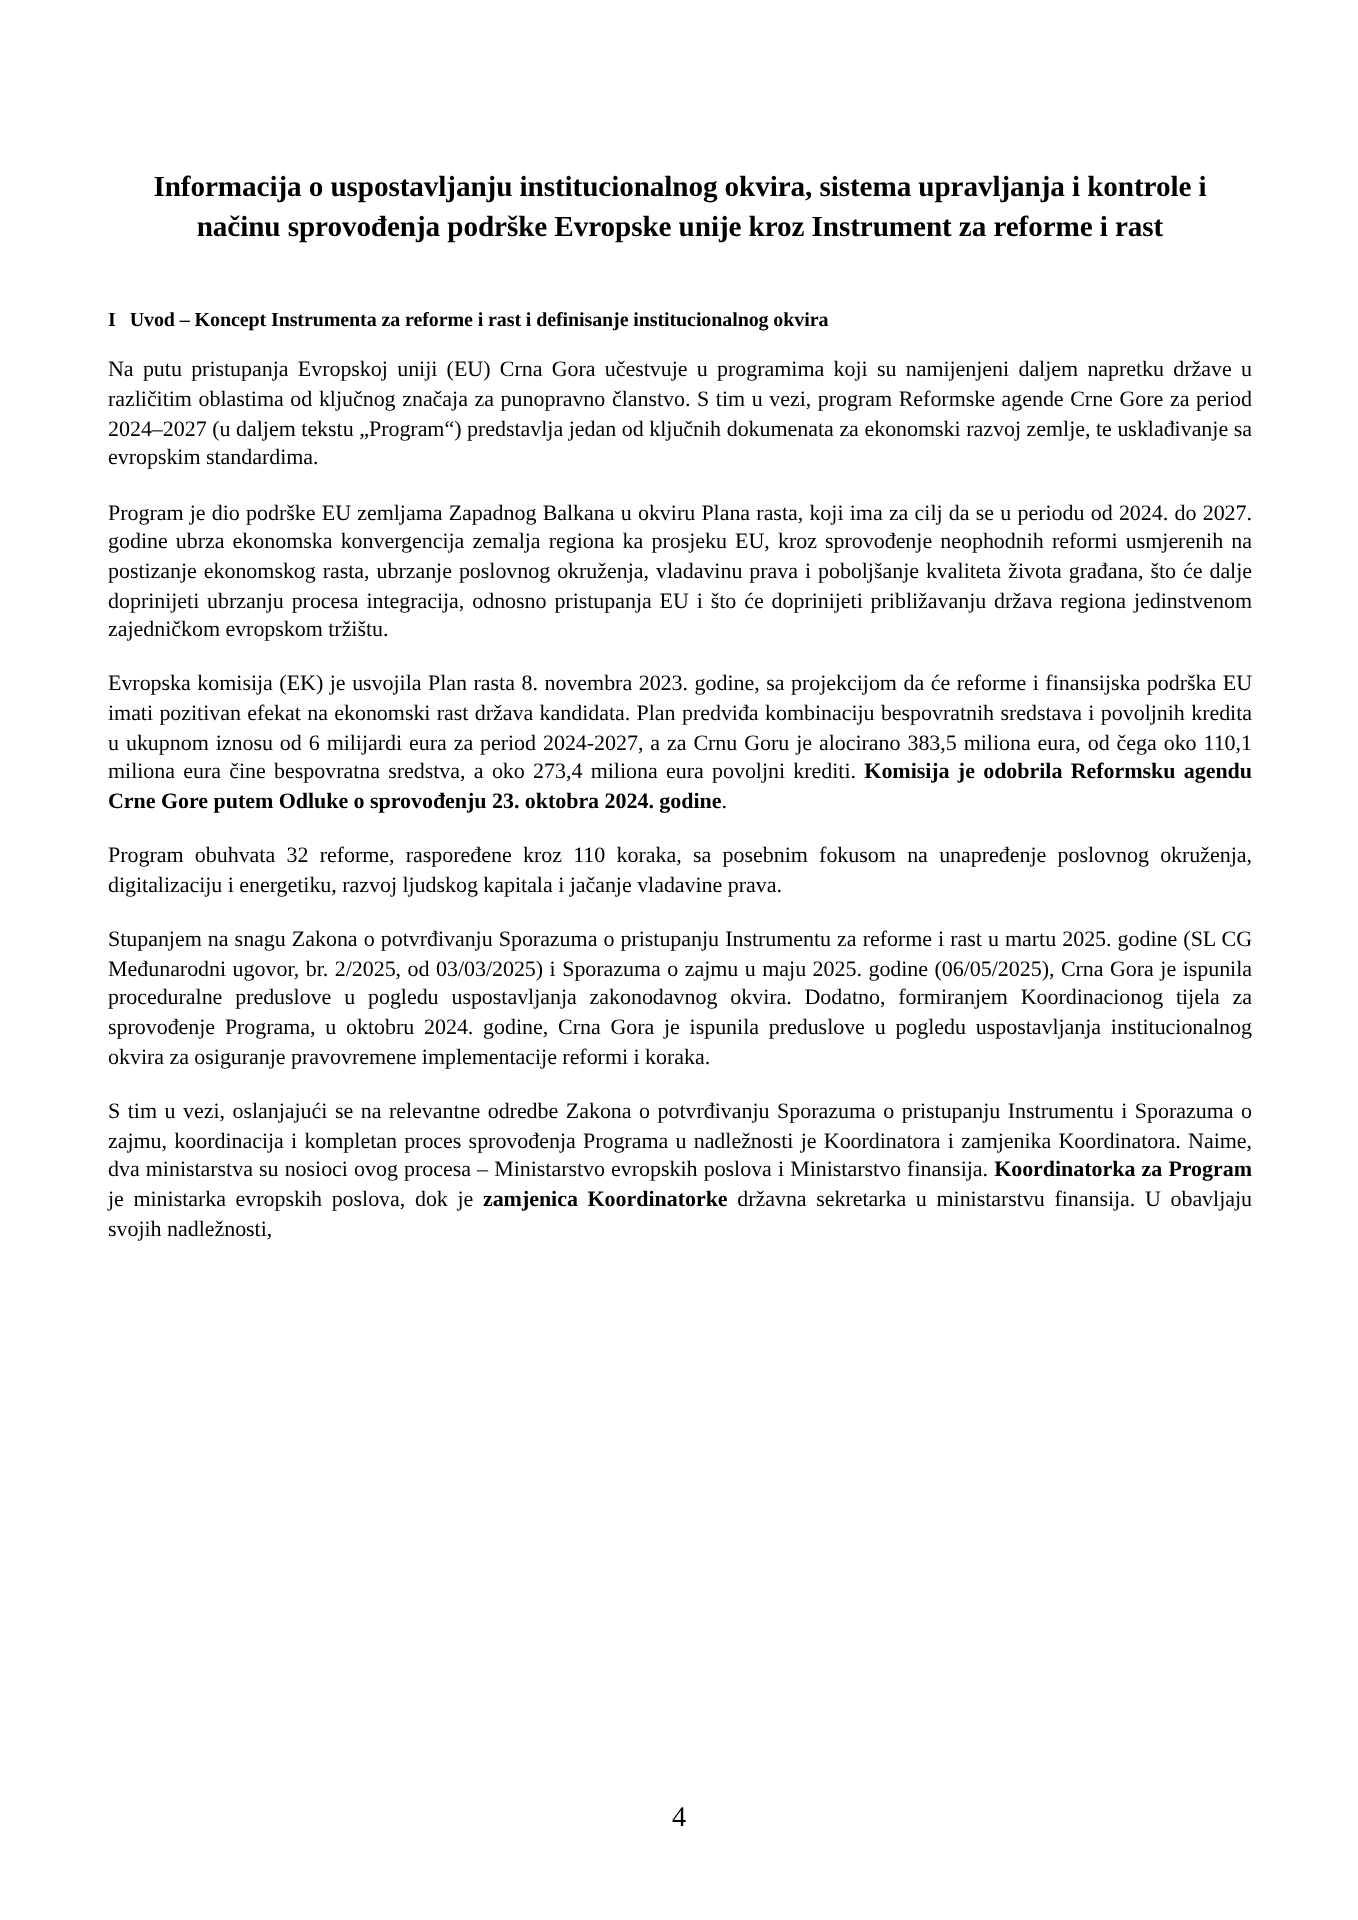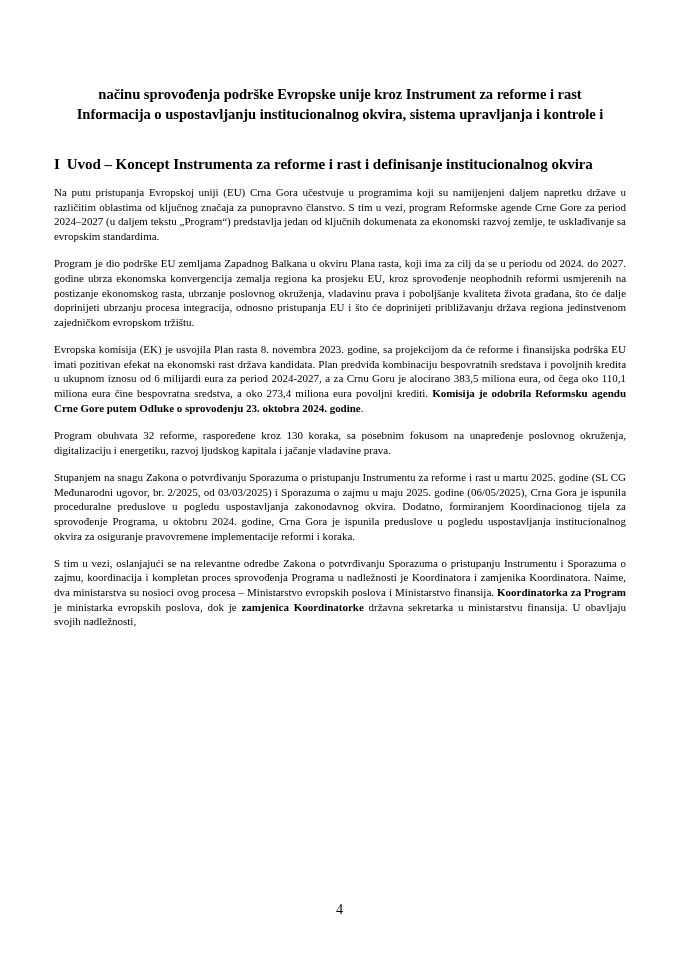--- a/index.html
+++ b/index.html
@@ -34,21 +34,21 @@
     line-height: 1.40;
     text-align: center;
     margin: 0 0 29px 0;
     letter-spacing: -0.05px;
   }
   .doc-title .title-line {
     display: block;
   }
   .section-heading {
     font-weight: bold;
-    font-size: 15px;
+    font-size: 10px;
     line-height: 1.35;
     margin: 0 0 11px 0;
     text-align: left;
     letter-spacing: -0.05px;
   }
   .section-heading .numeral {
     margin-right: 7px;
   }
   p.para {
     font-size: 11px;
@@ -78,35 +78,35 @@
     font-family: "Liberation Serif", "DejaVu Serif", serif;
   }
 </style>
 </head>
 <body>
 
 <div class="page">
   <div class="content">
 
     <div class="doc-title">
+      <span class="title-line">Informacija o uspostavljanju institucionalnog okvira, sistema upravljanja i kontrole i</span>
       <span class="title-line">načinu sprovođenja podrške Evropske unije kroz Instrument za reforme i rast</span>
-      <span class="title-line">Informacija o uspostavljanju institucionalnog okvira, sistema upravljanja i kontrole i</span>
     </div>
 
     <div class="section-heading">
       <span class="numeral">I</span><span>Uvod – Koncept Instrumenta za reforme i rast i definisanje institucionalnog okvira</span>
     </div>
 
     <p class="para">Na putu pristupanja Evropskoj uniji (EU) Crna Gora učestvuje u programima koji su namijenjeni daljem napretku države u različitim oblastima od ključnog značaja za punopravno članstvo. S tim u vezi, program Reformske agende Crne Gore za period 2024–2027 (u daljem tekstu „Program“) predstavlja jedan od ključnih dokumenata za ekonomski razvoj zemlje, te usklađivanje sa evropskim standardima.</p>
 
     <p class="para">Program je dio podrške EU zemljama Zapadnog Balkana u okviru Plana rasta, koji ima za cilj da se u periodu od 2024. do 2027. godine ubrza ekonomska konvergencija zemalja regiona ka prosjeku EU, kroz sprovođenje neophodnih reformi usmjerenih na postizanje ekonomskog rasta, ubrzanje poslovnog okruženja, vladavinu prava i poboljšanje kvaliteta života građana, što će dalje doprinijeti ubrzanju procesa integracija, odnosno pristupanja EU i što će doprinijeti približavanju država regiona jedinstvenom zajedničkom evropskom tržištu.</p>
 
     <p class="para"><span>Evropska komisija (EK) je usvojila Plan rasta 8. novembra 2023. godine, sa projekcijom da će reforme i finansijska podrška EU imati pozitivan efekat na ekonomski rast država kandidata. Plan predviđa kombinaciju bespovratnih sredstava i povoljnih kredita u ukupnom iznosu od 6 milijardi eura za period 2024-2027, a za Crnu Goru je alocirano 383,5 miliona eura, od čega oko 110,1 miliona eura čine bespovratna sredstva, a oko 273,4 miliona eura povoljni krediti. </span><span class="b">Komisija je odobrila Reformsku agendu Crne Gore putem Odluke o sprovođenju 23. oktobra 2024. godine</span><span>.</span></p>
 
-    <p class="para">Program obuhvata 32 reforme, raspoređene kroz 130 koraka, sa posebnim fokusom na unapređenje poslovnog okruženja, digitalizaciju i energetiku, razvoj ljudskog kapitala i jačanje vladavine prava.</p>
+    <p class="para">Program obuhvata 32 reforme, raspoređene kroz 110 koraka, sa posebnim fokusom na unapređenje poslovnog okruženja, digitalizaciju i energetiku, razvoj ljudskog kapitala i jačanje vladavine prava.</p>
 
     <p class="para">Stupanjem na snagu Zakona o potvrđivanju Sporazuma o pristupanju Instrumentu za reforme i rast u martu 2025. godine (SL CG Međunarodni ugovor, br. 2/2025, od 03/03/2025) i Sporazuma o zajmu u maju 2025. godine (06/05/2025), Crna Gora je ispunila proceduralne preduslove u pogledu uspostavljanja zakonodavnog okvira. Dodatno, formiranjem Koordinacionog tijela za sprovođenje Programa, u oktobru 2024. godine, Crna Gora je ispunila preduslove u pogledu uspostavljanja institucionalnog okvira za osiguranje pravovremene implementacije reformi i koraka.</p>
 
 
     <p class="para"><span>S tim u vezi, oslanjajući se na relevantne odredbe Zakona o potvrđivanju Sporazuma o pristupanju Instrumentu i Sporazuma o zajmu, koordinacija i kompletan proces sprovođenja Programa u nadležnosti je Koordinatora i zamjenika Koordinatora. Naime, dva ministarstva su nosioci ovog procesa – Ministarstvo evropskih poslova i Ministarstvo finansija. </span><span class="bi">Koordinatorka za Program</span><span> je ministarka evropskih poslova, dok je </span><span class="b">zamjenica Koordinatorke</span><span> državna sekretarka u ministarstvu finansija. U obavljaju svojih nadležnosti,</span></p>
 
   </div>
 
   <div class="page-number">4</div>
 </div>

